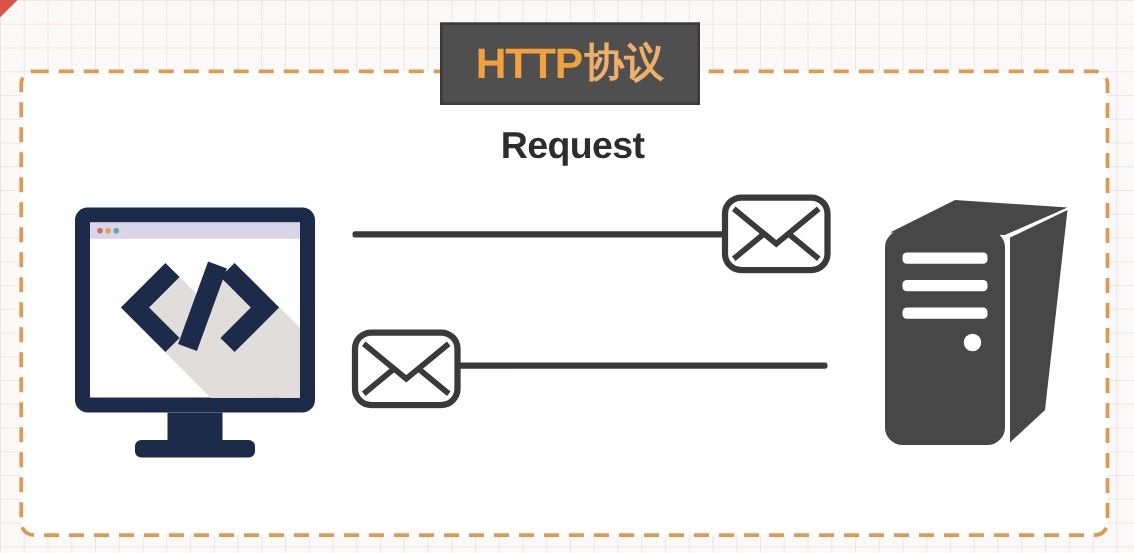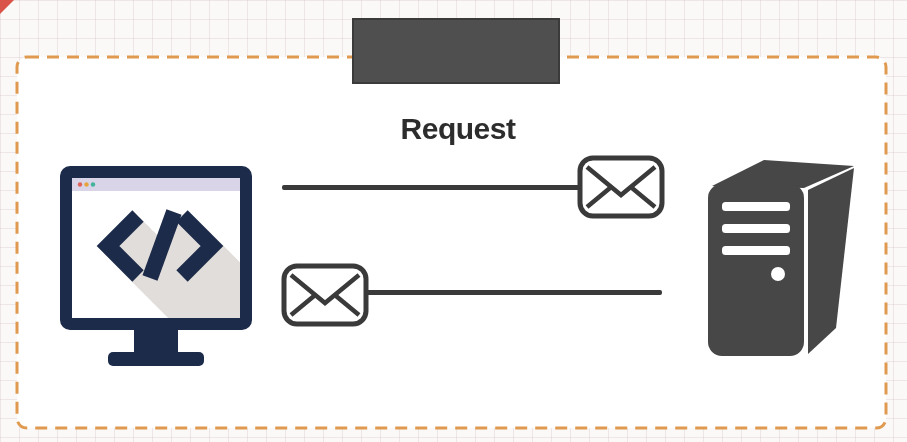--- a/index.html
+++ b/index.html
@@ -34,21 +34,21 @@
   .title-box .t-zh{
     color:var(--title_orange_light,#edb express06b);
     color:var(--title_orange_light,#edb06b);
     font-size:32px; font-weight:bold; margin-left:2px;
   }
   .flow-label{
     width:236px; text-align:center;
     font-size:30px; font-weight:bold; letter-spacing:-0.5px;
     color:var(--label_ink,#2d2d2d); z-index:2;
   }
-  .request-label{left:340px; top:100px;margin-top:12px;}
+  .request-label{left:340px; top:100px;}
   .response-label{left:352px; top:337px;}
   .msg-line{
     height:5px; background:var(--line_ink,#3a3a3a);
     border-radius:2px; z-index:2;
   }
   .request-line{left:282px; top:185px; width:298px;}
   .response-line{left:366px; top:290px; width:296px;}
   .envelope{z-index:2;}
   .request-envelope{left:577px; top:155px;}
   .response-envelope{left:280px; top:263px;}
@@ -60,20 +60,22 @@
 
 <div class="page">
 
   <svg class="abs border-svg" width="907" height="442" viewBox="0 0 907 442">
     <rect x="17" y="57" width="869" height="371" rx="10" fill="#ffffff" style="stroke:var(--accent_orange,#df9a50)" stroke-width="3" stroke-dasharray="12 8"></rect>
   </svg>
 
   <div class="abs corner-fold"></div>
 
   <div class="abs title-box">
+    <span class="t-en">HTTP</span>
+    <span class="t-zh">协议</span>
   </div>
 
   <div class="abs flow-label request-label">Request</div>
 
   <div class="abs msg-line request-line"></div>
   <svg class="abs envelope request-envelope" width="88" height="64" viewBox="0 0 88 64">
     <rect x="3" y="3" width="82" height="58" rx="13" fill="#ffffff" style="stroke:var(--line_ink,#3a3a3a)" stroke-width="5"></rect>
     <path d="M10,12 L44,40 L78,12" fill="none" style="stroke:var(--line_ink,#3a3a3a)" stroke-width="4.5" stroke-linejoin="miter"></path>
     <path d="M10,52 L33,33 M78,52 L55,33" fill="none" style="stroke:var(--line_ink,#3a3a3a)" stroke-width="4.5"></path>
   </svg>

